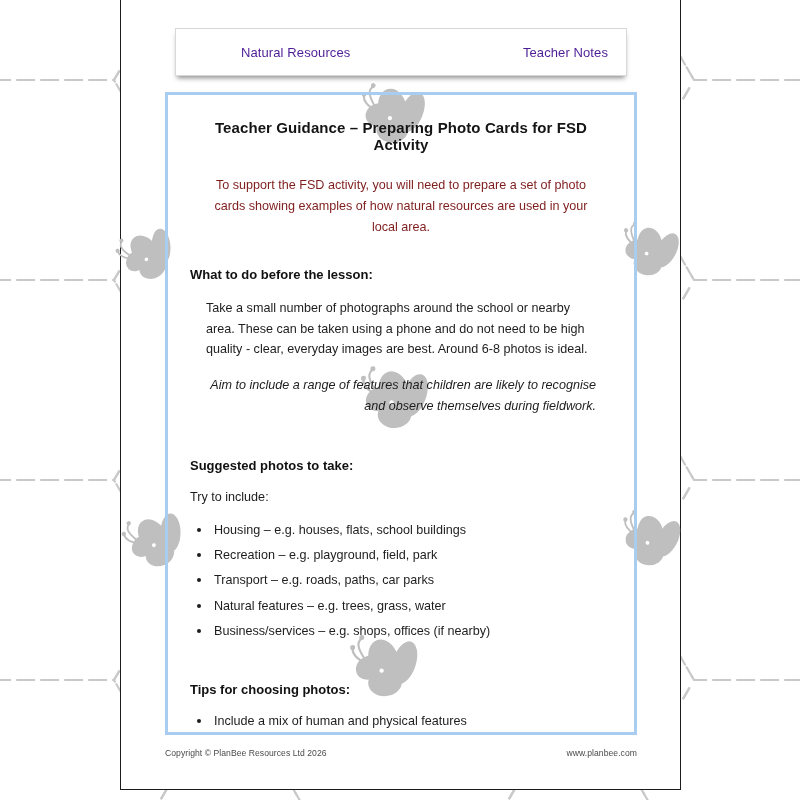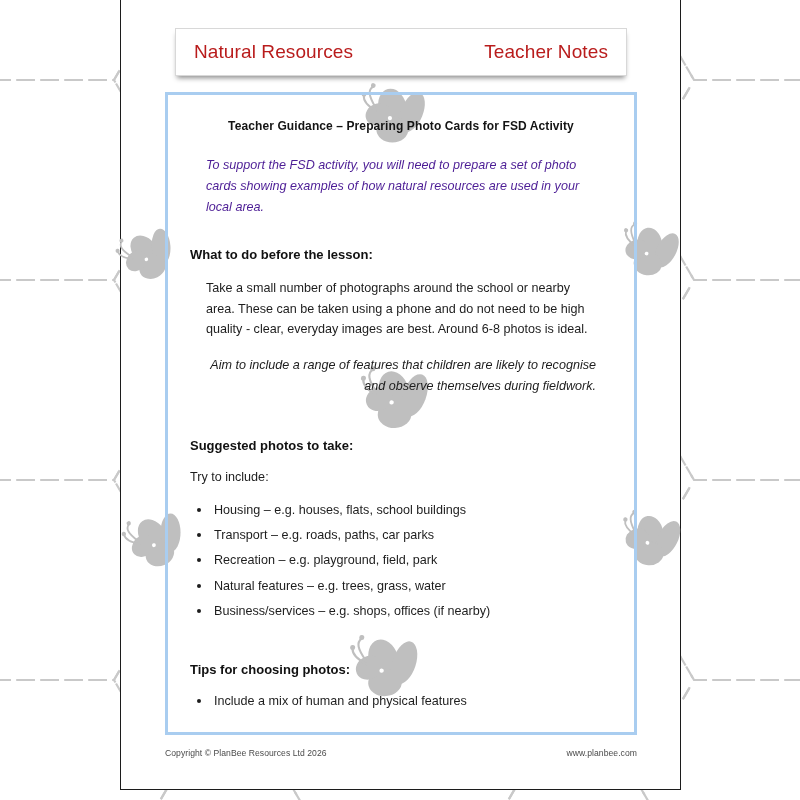--- a/index.html
+++ b/index.html
@@ -62,53 +62,54 @@
     background: #ffffff;
     border: 1px solid #d8d8d8;
     box-sizing: border-box;
     box-shadow: 0 4px 5px -2px rgba(0,0,0,0.45);
     display: flex;
     align-items: center;
     justify-content: space-between;
     padding: 0 18px;
   }
   .header-bar .hb-text {
-    font-size: 19px;
-    color: #b91c1c;
+    font-size: 13px;
+    color: #4c1d95;
     letter-spacing: 0.1px;
+    margin-left: 47px;
   }
 
   
   .content-box {
     position: absolute;
     left: 165px;
     top: 92px;
     width: 472px;
     height: 643px;
     border: 3px solid #a9cdf0;
     box-sizing: border-box;
     background: transparent;
     padding: 18px 22px 0 22px;
   }
 
   .doc-title {
     text-align: center;
-    font-size: 12px;
+    font-size: 15px;
     font-weight: bold;
     color: #141414;
     letter-spacing: 0.1px;
     margin: 6px 0 0 0;
   }
 
   .intro {
     margin: 22px 16px 0 16px;
-    font-style: italic;
+    text-align: center;
     font-size: 12.6px;
     line-height: 1.65;
-    color: #4c1d95;
+    color: #7f1d1d;
   }
 
   .section {
     margin-top: 30px;
   }
   .section-heading {
     font-size: 13px;
     font-weight: bold;
     color: #111111;
     margin: 0 0 14px 0;
@@ -346,22 +347,22 @@
       <div class="section-heading">What to do before the lesson:</div>
       <p class="para">Take a small number of photographs around the school or nearby area. These can be taken using a phone and do not need to be high quality - clear, everyday images are best. Around 6-8 photos is ideal.</p>
       <p class="para italic">Aim to include a range of features that children are likely to recognise and observe themselves during fieldwork.</p>
     </div>
 
     <div class="section" style="margin-top:42px;">
       <div class="section-heading">Suggested photos to take:</div>
       <p class="lead-in">Try to include:</p>
       <ul class="bullets">
         <li>Housing – e.g. houses, flats, school buildings</li>
+        <li>Recreation – e.g. playground, field, park</li>
         <li>Transport – e.g. roads, paths, car parks</li>
-        <li>Recreation – e.g. playground, field, park</li>
         <li>Natural features – e.g. trees, grass, water</li>
         <li>Business/services – e.g. shops, offices (if nearby)</li>
       </ul>
     </div>
 
     <div class="section" style="margin-top:40px;">
       <div class="section-heading">Tips for choosing photos:</div>
       <ul class="bullets">
         <li>Include a mix of human and physical features</li>
       </ul>

